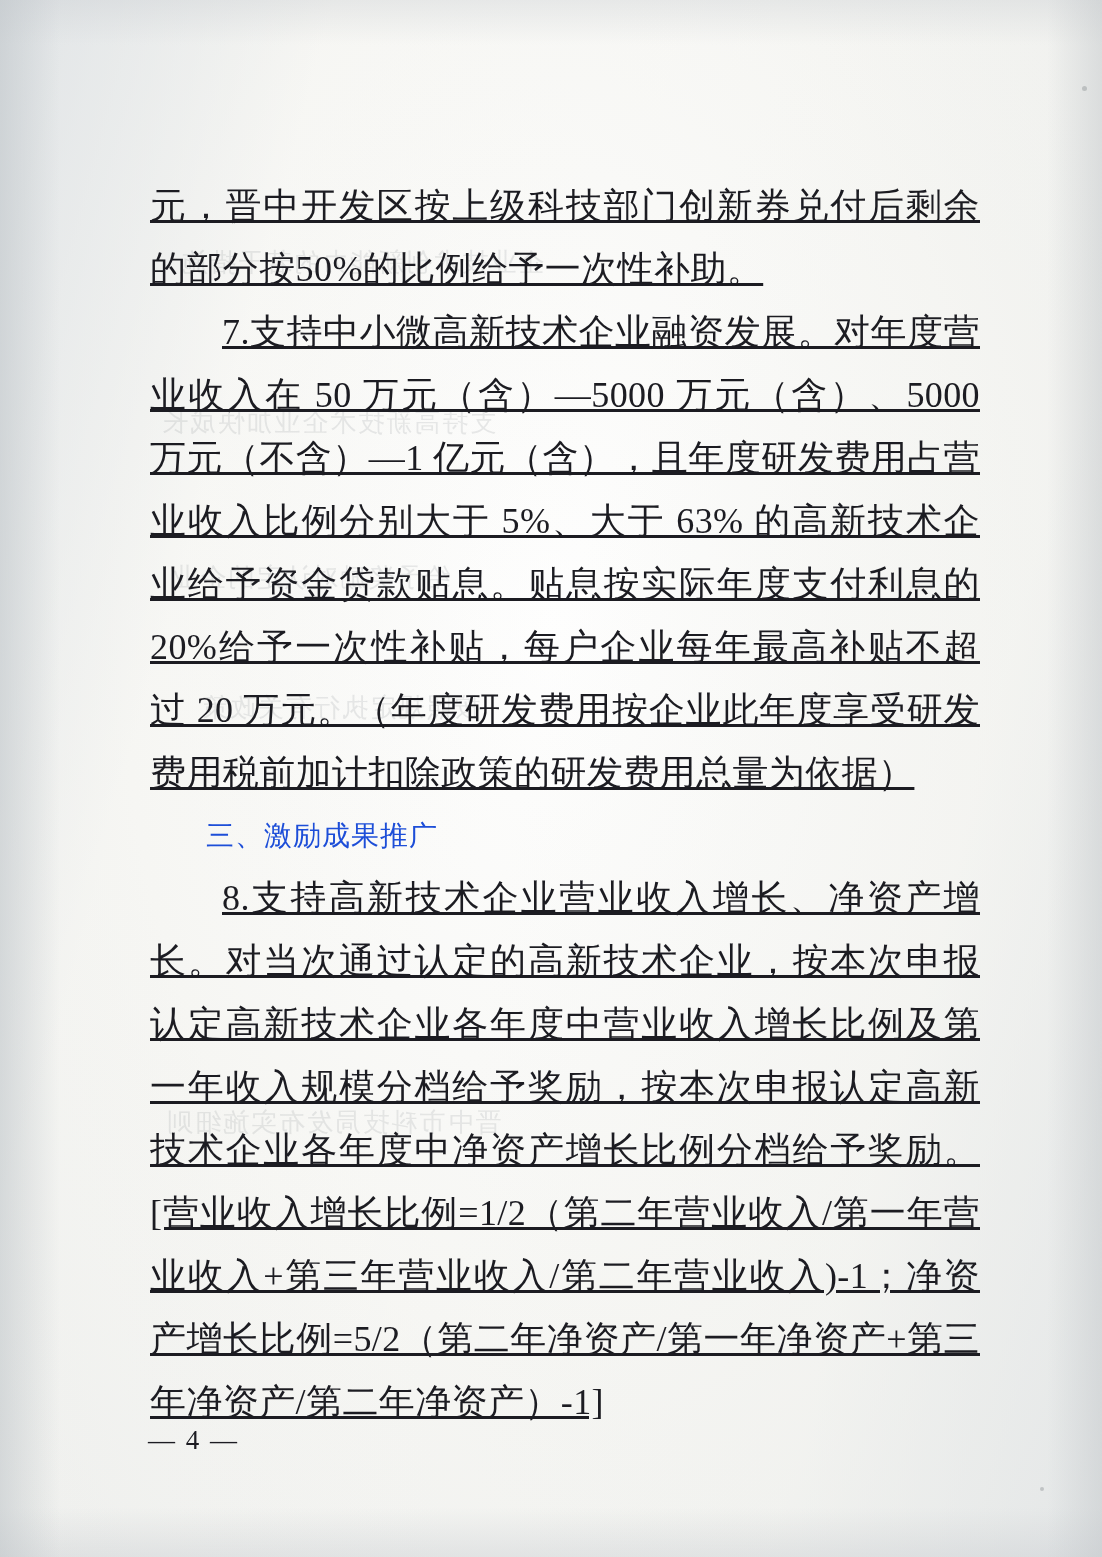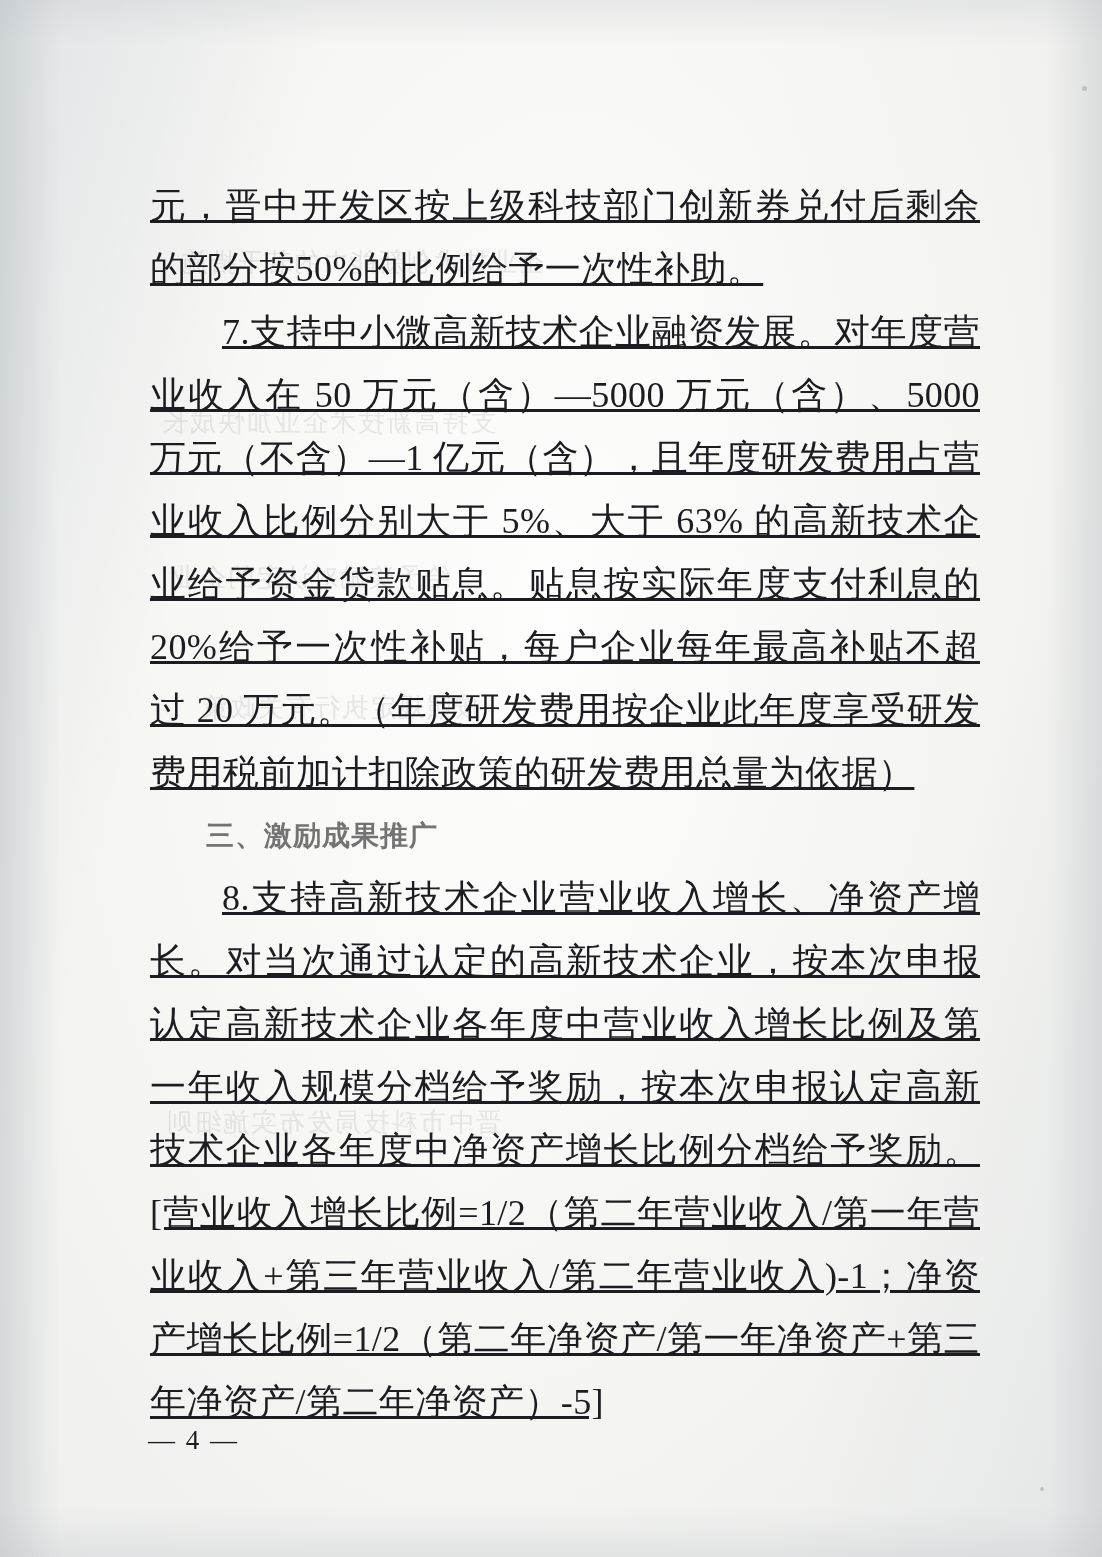--- a/index.html
+++ b/index.html
@@ -51,24 +51,24 @@
     text-align: justify;
     text-justify: inter-ideograph;
     margin: 0;
     text-decoration: underline;
   }
   .indent {
     text-indent: 2em;
   }
   .heading {
     font-family: "DejaVu Sans", sans-serif;
-    font-weight: bold;
+    font-weight: normal;
     font-size: 28px;
     line-height: 62px;
-    color: #737373;
+    color: #1d4ed8;
     text-indent: 2em;
     letter-spacing: 1px;
     margin: 0;
   }
   .pagenum {
     position: absolute;
     left: 148px;
     top: 1425px;
     font-size: 27px;
     color: #1c1c22;
@@ -107,18 +107,18 @@
   <div class="ghost" style="left:200px; top:690px;">按照规定执行有关政策</div>
   <div class="ghost" style="left:165px; top:1105px;">晋中市科技局发布实施细则</div>
 
   <div class="speck" style="left:1082px; top:86px; width:5px; height:5px;"></div>
   <div class="speck" style="left:1040px; top:1487px; width:4px; height:4px;"></div>
 
   <div class="content">
     <p class="para">元，晋中开发区按上级科技部门创新券兑付后剩余的部分按50%的比例给予一次性补助。</p>
     <p class="para indent">7.支持中小微高新技术企业融资发展。对年度营业收入在 50 万元（含）—5000 万元（含）、5000 万元（不含）—1 亿元（含），且年度研发费用占营业收入比例分别大于 5%、大于 63% 的高新技术企业给予资金贷款贴息。贴息按实际年度支付利息的 20%给予一次性补贴，每户企业每年最高补贴不超过 20 万元。（年度研发费用按企业此年度享受研发费用税前加计扣除政策的研发费用总量为依据）</p>
     <p class="heading">三、激励成果推广</p>
-    <p class="para indent">8.支持高新技术企业营业收入增长、净资产增长。对当次通过认定的高新技术企业，按本次申报认定高新技术企业各年度中营业收入增长比例及第一年收入规模分档给予奖励，按本次申报认定高新技术企业各年度中净资产增长比例分档给予奖励。[营业收入增长比例=1/2（第二年营业收入/第一年营业收入+第三年营业收入/第二年营业收入)-1；净资产增长比例=1/2（第二年净资产/第一年净资产+第三年净资产/第二年净资产）-5]</p>
+    <p class="para indent">8.支持高新技术企业营业收入增长、净资产增长。对当次通过认定的高新技术企业，按本次申报认定高新技术企业各年度中营业收入增长比例及第一年收入规模分档给予奖励，按本次申报认定高新技术企业各年度中净资产增长比例分档给予奖励。[营业收入增长比例=1/2（第二年营业收入/第一年营业收入+第三年营业收入/第二年营业收入)-1；净资产增长比例=5/2（第二年净资产/第一年净资产+第三年净资产/第二年净资产）-1]</p>
   </div>
 
   <div class="pagenum">— 4 —</div>
 
 </div>
 
 </body></html>

